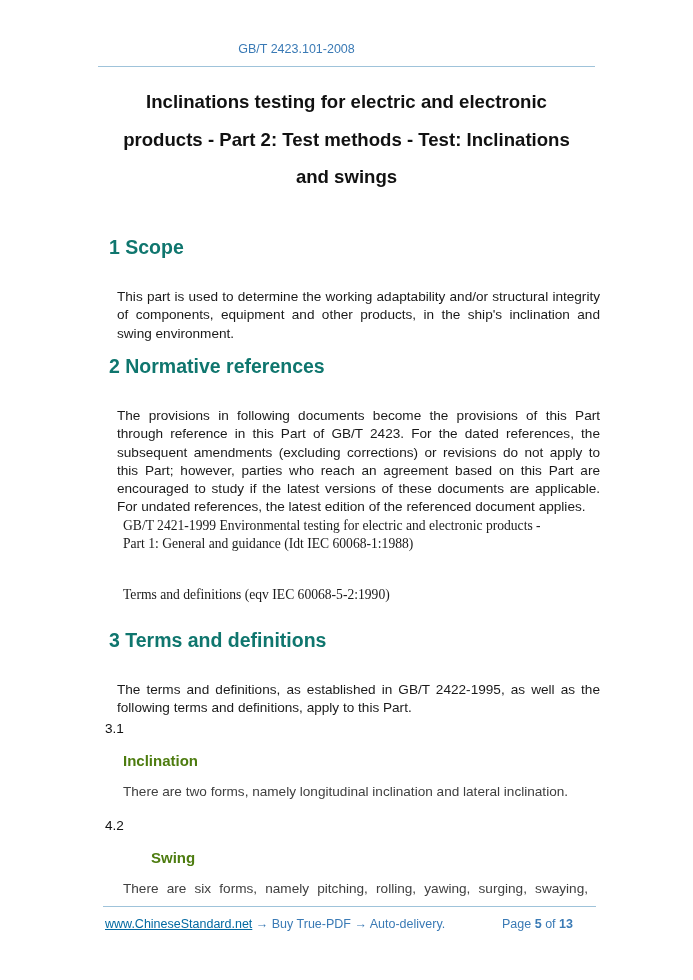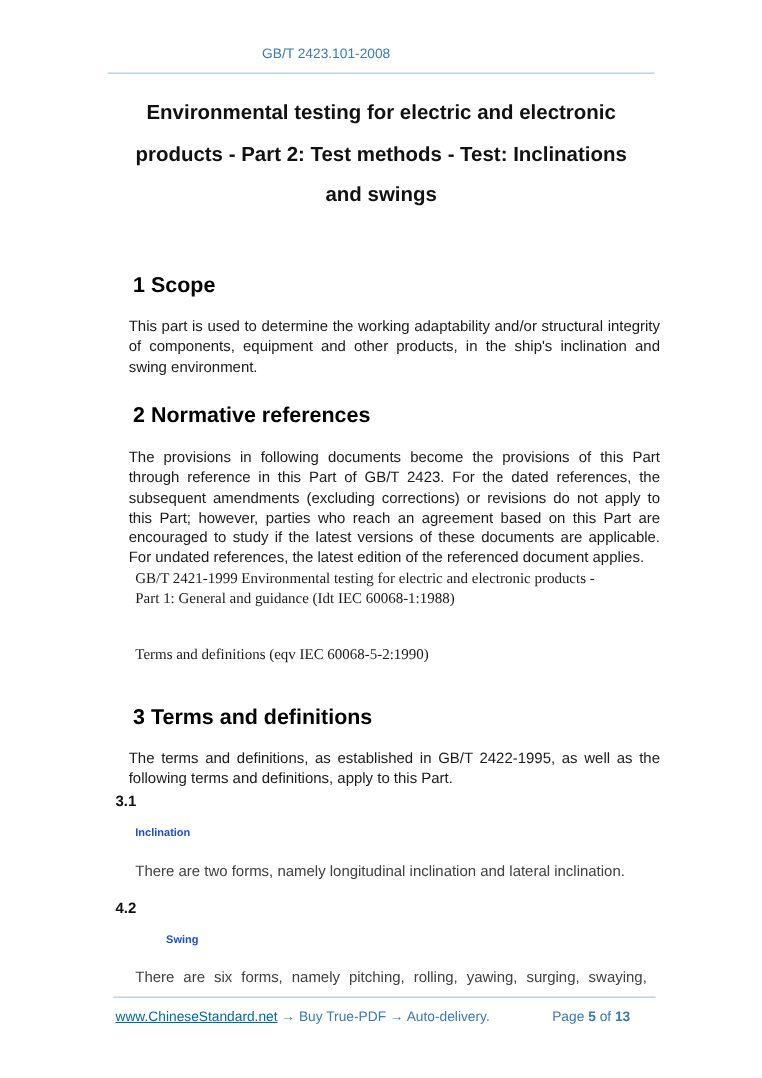--- a/index.html
+++ b/index.html
@@ -39,24 +39,24 @@
       width: 493px;
       text-align: center;
       font-weight: bold;
       font-size: 18.6px;
       line-height: 37.5px;
       color: #111111;
     }
     h2.section-heading {
       position: absolute;
       left: 105px;
-      margin: 16px;
+      margin: 4px;
       font-size: 19.5px;
       font-weight: bold;
-      color: #000000;
+      color: #0f766e;
       white-space: nowrap;
     }
     p.body-text {
       position: absolute;
       left: 105px;
       width: 483px;
       margin: 12px;
       font-size: 13.6px;
       line-height: 18.3px;
       text-align: justify;
@@ -70,30 +70,30 @@
       font-size: 13.6px;
       line-height: 18.3px;
       color: #1a1a1a;
       font-family: Liberation Serif, serif;
     }
     .term-number {
       position: absolute;
       left: 105px;
       margin: 0;
       font-size: 13.6px;
-      font-weight: bold;
+      font-weight: normal;
       color: #111111;
     }
     .term-name {
       position: absolute;
       left: 123px;
       margin: 0;
-      font-size: 10px;
+      font-size: 15px;
       font-weight: bold;
-      color: #1d4ed8;
+      color: #4d7c0f;
     }
     .term-def {
       position: absolute;
       left: 123px;
       width: 465px;
       margin: 0;
       font-size: 13.6px;
       line-height: 18.3px;
       text-align: justify;
       text-align-last: justify;
@@ -139,21 +139,21 @@
       font-weight: bold;
     }
   </style>
 </head>
 <body>
 
 <div class="page-header">GB/T 2423.101-2008</div>
 <div class="header-rule"></div>
 
 <div class="doc-title">
-  <div>Environmental testing for electric and electronic</div>
+  <div>Inclinations testing for electric and electronic</div>
   <div>products - Part 2: Test methods - Test: Inclinations</div>
   <div>and swings</div>
 </div>
 
 <h2 class="section-heading" style="top:232px;">1 Scope</h2>
 <p class="body-text" style="top:276px;">This part is used to determine the working adaptability and/or structural integrity of components, equipment and other products, in the ship's inclination and swing environment.</p>
 
 <h2 class="section-heading" style="top:351px;">2 Normative references</h2>
 <p class="body-text" style="top:395px;">The provisions in following documents become the provisions of this Part through reference in this Part of GB/T 2423. For the dated references, the subsequent amendments (excluding corrections) or revisions do not apply to this Part; however, parties who reach an agreement based on this Part are encouraged to study if the latest versions of these documents are applicable. For undated references, the latest edition of the referenced document applies.</p>
 

